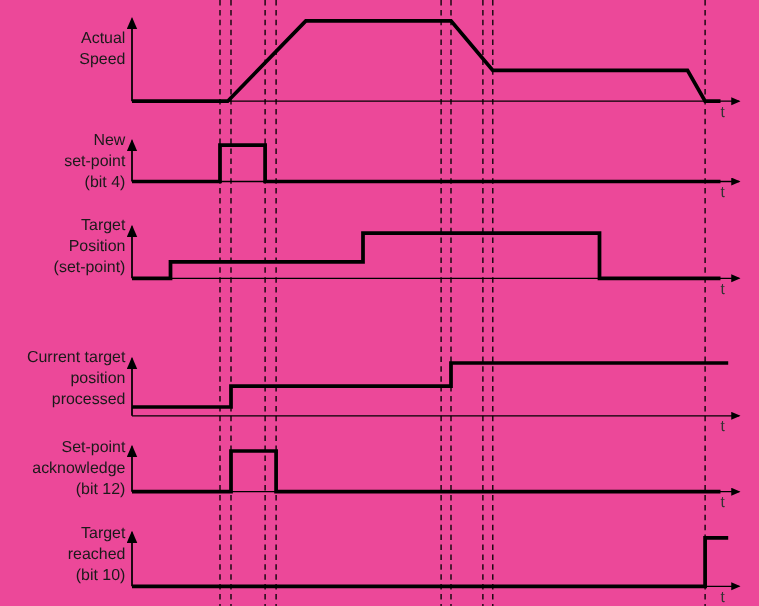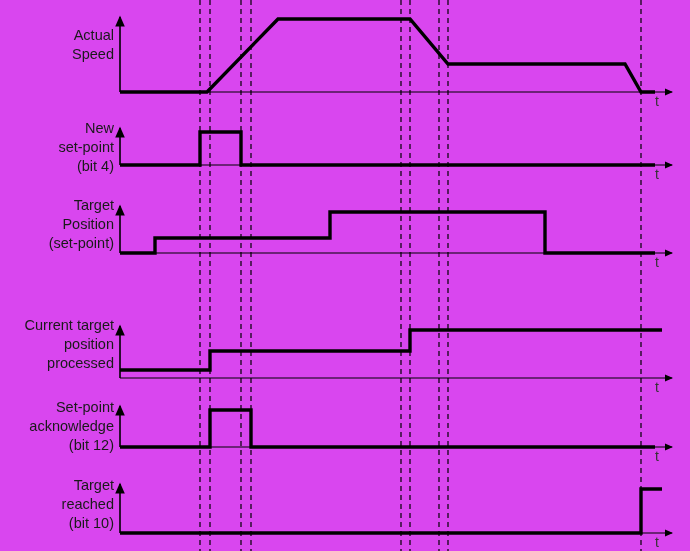--- a/index.html
+++ b/index.html
@@ -4,21 +4,21 @@
 <style>
   html, body {
     margin: 0;
     padding: 0;
     background: #ffffff;
   }
   #root {
     position: relative;
     width: 690px;
     height: 551px;
-    background: #d946ef;
+    background: #ec4899;
     font-family: "Liberation Sans", sans-serif;
     overflow: hidden;
   }
   svg#diagram {
     position: absolute;
     left: 0;
     top: 0;
     width: 690px;
     height: 551px;
     display: block;

